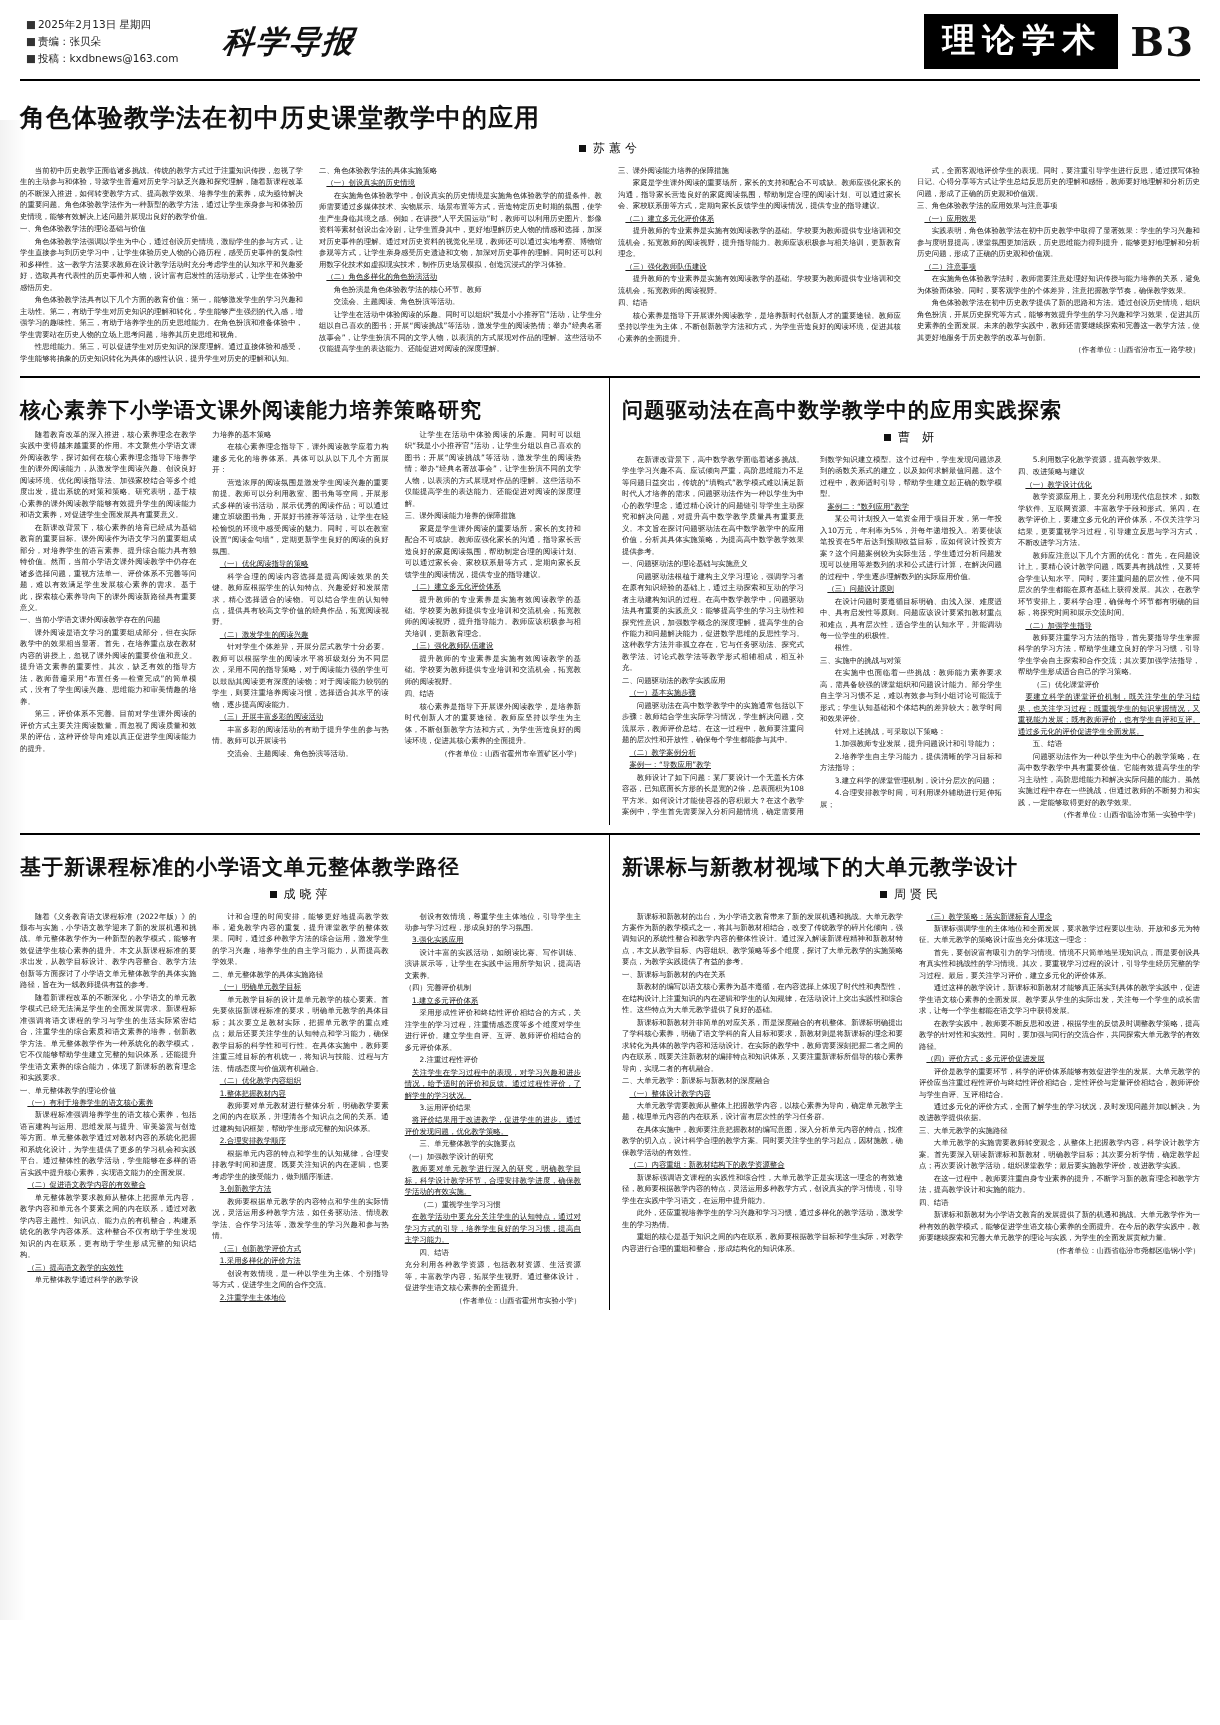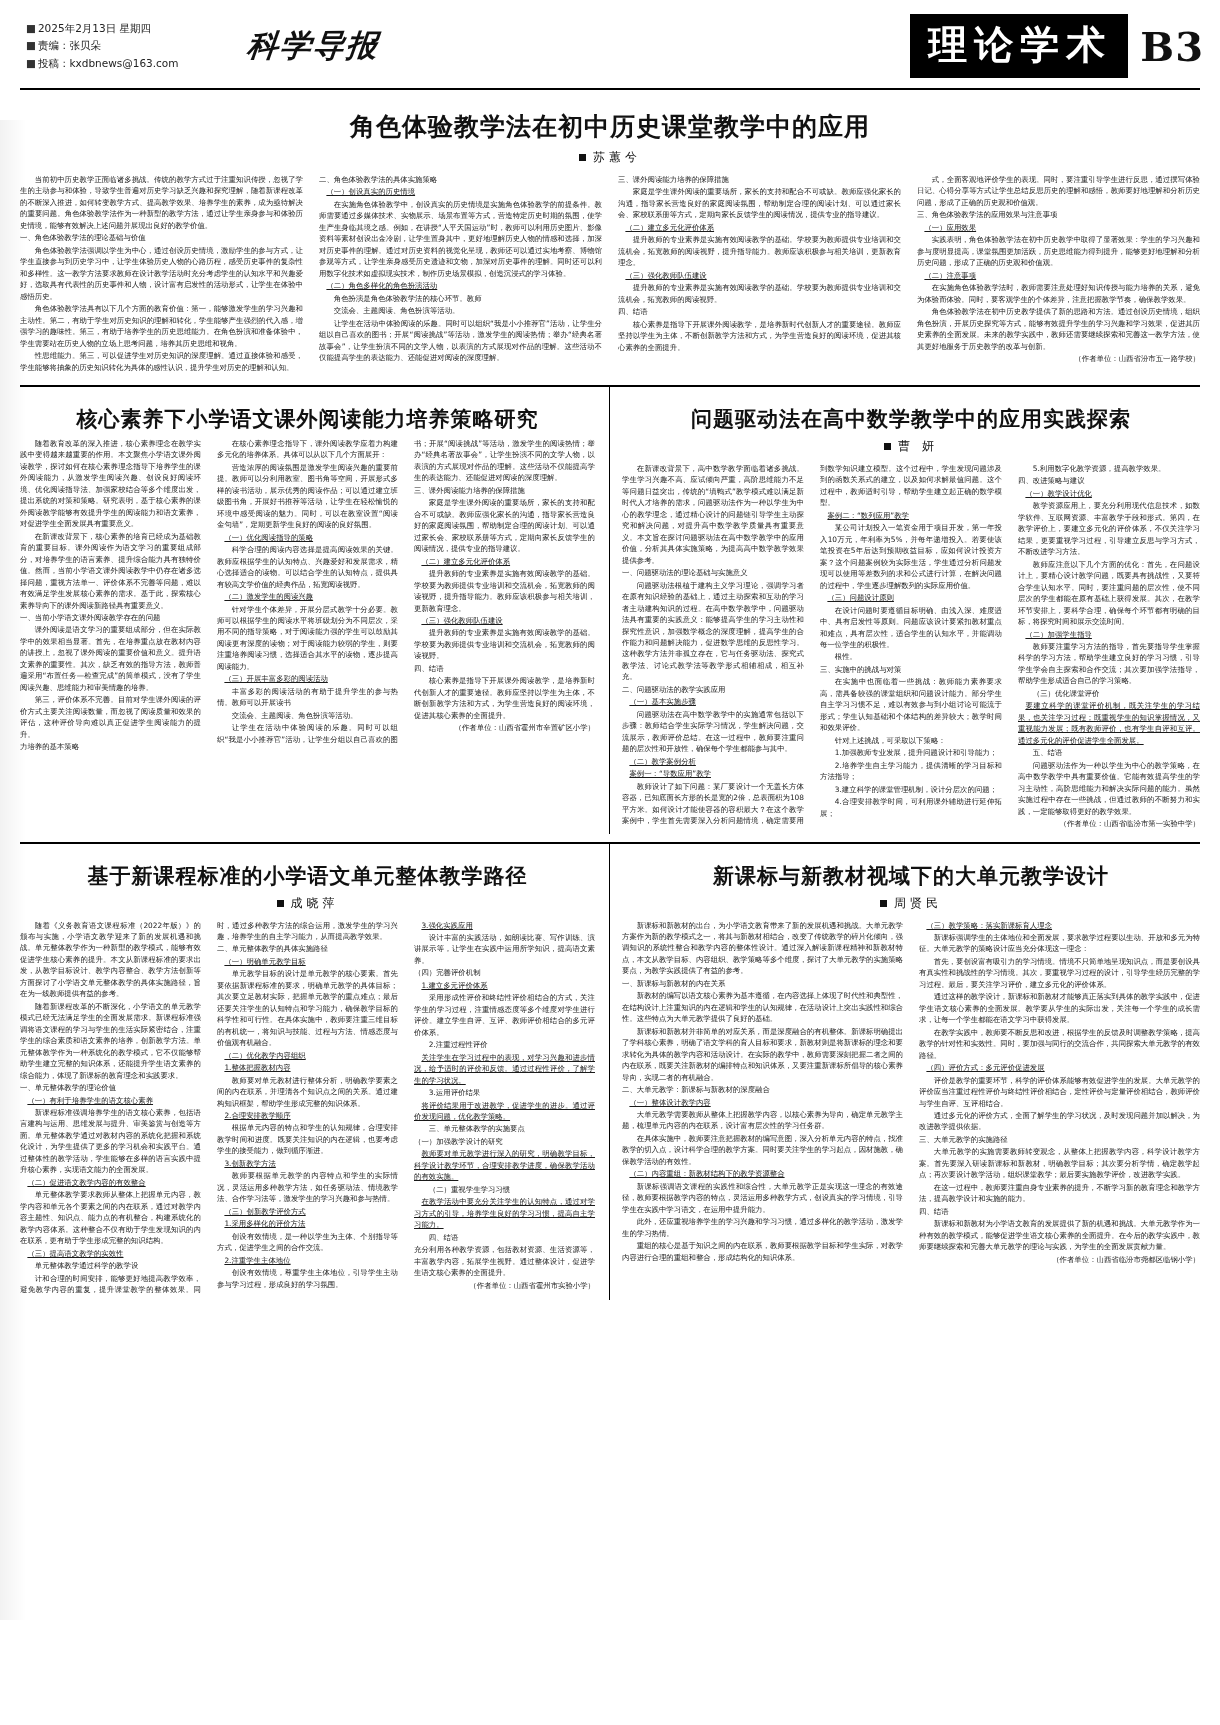--- a/index.html
+++ b/index.html
@@ -9,51 +9,49 @@
     font-family:"DejaVu Sans", sans-serif;
     color:#111;
     position:relative;
     overflow:hidden;
   }
   .page { width:1220px; height:1725px; position:relative; padding:0; box-sizing:border-box; }
 
   
   .masthead {
     display:flex; align-items:center; justify-content:flex-start;
-    padding:14px 16px 6px 26px;
-    gap:24px;
+    padding:14px 26px 6px 26px;
   }
   .mast-left { font-size:10.5px; line-height:1.65; color:#222; }
   .mast-left div { white-space:nowrap; }
   .mast-left .bullet { color:#333; margin-right:2px; }
   .mast-center { flex:0 0 auto; margin-left:26px; margin-right:auto; padding-left:18px; }
   .paper-name {
     font-family:"DejaVu Serif", serif;
     font-size:31px; font-weight:bold; letter-spacing:2px;
     font-style:italic;
     color:#111;
     transform:skewX(-6deg);
   }
   .mast-right { display:flex; align-items:center; gap:12px; }
   .section-badge {
     background:#000; color:#fff; font-family:"DejaVu Serif", serif;
-    font-size:39px; font-weight:bold; letter-spacing:7px;
+    font-size:33px; font-weight:bold; letter-spacing:7px;
     padding:4px 16px 6px 18px;
   }
   .page-num {
     font-family:"DejaVu Serif", serif; font-size:40px; font-weight:bold;
     letter-spacing:1px;
   }
 
   .rule { border-top:2px solid #000; margin:4px 20px 0 20px; }
 
   
   .article { padding:10px 20px 4px 20px; }
   .art-title {
-    text-align:center;
     font-family:Liberation Mono, monospace;
     font-weight:bold;
     color:#111;
     letter-spacing:1px;
   }
   .t-full { font-size:25px; margin:10px 0 6px; }
   .t-half { font-size:21px; margin:8px 0 5px; }
   .byline {
     text-align:center; font-size:12px; margin-bottom:8px; letter-spacing:4px;
     font-family:"DejaVu Serif", serif;
@@ -70,21 +68,21 @@
     line-height:1.55;
     text-indent:2em;
     color:#1a1a1a;
   }
   .cols p.h { text-indent:0; font-weight:normal; }
   .cols p.sub { text-indent:1em;text-decoration:underline; }
   .sig { text-align:right; font-size:7.4px; margin-top:4px; }
 
   .split { display:flex; }
   .split > .half { width:50%; box-sizing:border-box; }
-  .split > .half.left { padding-right:14px; border-right:1px solid #000; }
+  .split > .half.left { padding-right:28px; border-right:1px solid #000; }
   .split > .half.right { padding-left:12px; }
 
   .hr-heavy { border-top:2px solid #000; margin:8px 20px 0 20px; }
   .fade-left {
     position:absolute; left:0; top:120px; width:26px; height:1500px;
     background:linear-gradient(to right, rgba(0,0,0,0.05), rgba(0,0,0,0));
     pointer-events:none;
   }
 </style>
 </head>

